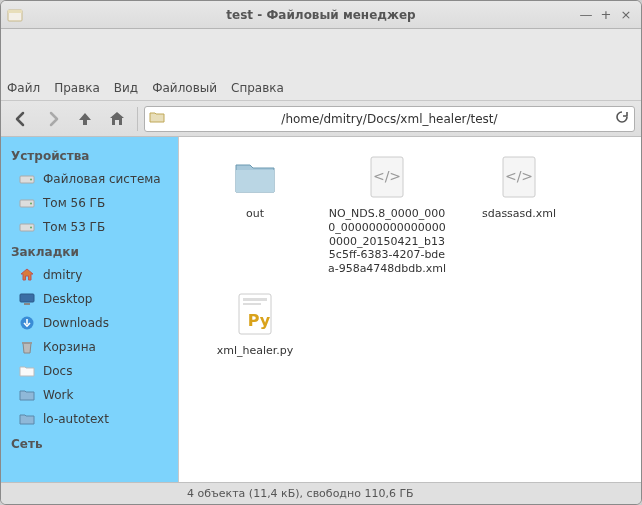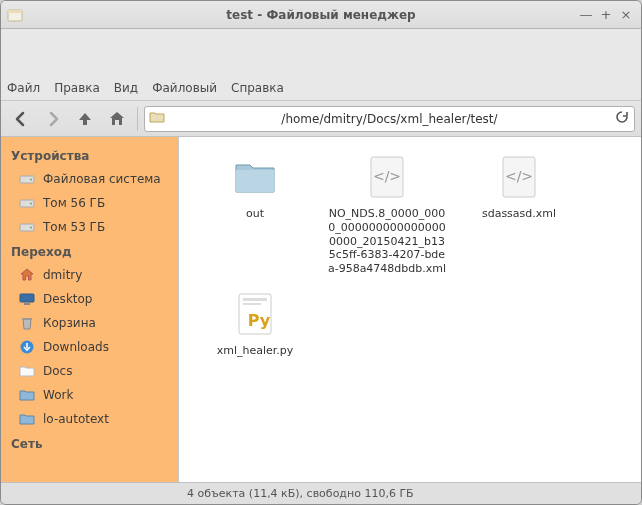--- a/index.html
+++ b/index.html
@@ -18,21 +18,21 @@
 
 .toolbar { height: 36px; display: flex; align-items: center; padding: 0 6px; gap: 4px; border-bottom: 1px solid #c0c0c0; background: linear-gradient(#e6e6e6, #dedede); }
 .tbtn { width: 28px; height: 28px; display: flex; align-items: center; justify-content: center; cursor: pointer; border-radius: 3px; }
 .tbtn.disabled { opacity: 0.4; cursor: default; }
 .sep { width: 1px; height: 24px; background: #c0c0c0; margin: 0 2px; }
 .pathbar { flex: 1; display: flex; align-items: center; background: #fff; border: 1px solid #b0b0b0; border-radius: 3px; height: 26px; padding: 0 4px; gap: 4px; }
 .pathbar input { flex: 1; border: none; outline: none; font-size: 12px; color: #333; background: transparent; text-align: center; }
 
 .body { flex: 1; display: flex; overflow: hidden; }
 
-.sidebar { width: 178px; background: #fdba74; border-right: 1px solid #c8c8c8; overflow-y: auto; padding: 6px 0; }
+.sidebar { width: 178px; background: #7dd3fc; border-right: 1px solid #c8c8c8; overflow-y: auto; padding: 6px 0; }
 .side-heading { font-weight: bold; color: #555; padding: 6px 10px 4px 10px; font-size: 12px; }
 .side-item { display: flex; align-items: center; gap: 8px; padding: 4px 10px 4px 18px; cursor: pointer; color: #3c3c3c; }
 .side-icon { width: 16px; height: 16px; flex-shrink: 0; }
 
 .content { flex: 1; background: #fff; overflow: auto; padding: 16px 10px; }
 .iconview { display: flex; flex-wrap: wrap; align-content: flex-start; }
 .file-item { width: 128px; margin: 0 2px 14px 2px; display: flex; flex-direction: column; align-items: center; text-align: center; cursor: pointer; }
 .file-icon { width: 48px; height: 48px; margin-bottom: 6px; }
 .file-label { font-size: 11px; color: #333; word-break: break-all; line-height: 1.25; max-width: 120px; }
 
@@ -123,48 +123,48 @@
             <span>Том 56 ГБ</span>
           </div>
           <div class="side-item">
             <span class="side-icon"><svg viewBox="0 0 16 16">
                 <rect x="1" y="5" width="14" height="7" rx="1" fill="#ddd" stroke="#aaa"></rect>
                 <circle cx="12" cy="8.5" r="1" fill="#6a6"></circle>
               </svg></span>
             <span>Том 53 ГБ</span>
           </div>
         </div>
-      <div class="side-heading">Переход</div>
+      <div class="side-heading">Закладки</div>
       <div id="side-bookmarks">
           <div class="side-item">
             <span class="side-icon"><svg viewBox="0 0 16 16">
                 <path d="M8 2 L2 7 H4 V13 H6.5 V9 H9.5 V13 H12 V7 H14 Z" fill="#d97a3a" stroke="#b55"></path>
               </svg></span>
             <span>dmitry</span>
           </div>
           <div class="side-item">
             <span class="side-icon"><svg viewBox="0 0 16 16">
                 <rect x="1" y="3" width="14" height="8" rx="1" fill="#3a6ea5" stroke="#2a5a8a"></rect>
                 <rect x="5" y="12" width="6" height="2" fill="#888"></rect>
               </svg></span>
             <span>Desktop</span>
           </div>
           <div class="side-item">
             <span class="side-icon"><svg viewBox="0 0 16 16">
+                <circle cx="8" cy="8" r="6.5" fill="#3a8cd6"></circle>
+                <path d="M8 4 V9 M5 8 L8 11 L11 8" stroke="#fff" stroke-width="1.6" fill="none"></path>
+              </svg></span>
+            <span>Downloads</span>
+          </div>
+          <div class="side-item">
+            <span class="side-icon"><svg viewBox="0 0 16 16">
                 <path d="M4 4 H12 L11 14 H5 Z" fill="#bbb" stroke="#888"></path>
                 <rect x="3" y="3" width="10" height="2" fill="#999"></rect>
               </svg></span>
             <span>Корзина</span>
-          </div>
-          <div class="side-item">
-            <span class="side-icon"><svg viewBox="0 0 16 16">
-                <circle cx="8" cy="8" r="6.5" fill="#3a8cd6"></circle>
-                <path d="M8 4 V9 M5 8 L8 11 L11 8" stroke="#fff" stroke-width="1.6" fill="none"></path>
-              </svg></span>
-            <span>Downloads</span>
           </div>
           <div class="side-item">
             <span class="side-icon"><svg viewBox="0 0 16 16">
                 <path d="M1 4 h5 l1 1 h8 v8 h-14 z" fill="#fafafa" stroke="#bbb"></path>
               </svg></span>
             <span>Docs</span>
           </div>
           <div class="side-item">
             <span class="side-icon"><svg viewBox="0 0 16 16">
                 <path d="M1 4 h5 l1 1 h8 v8 h-14 z" fill="#8fb8d8" stroke="#5a88aa"></path>

